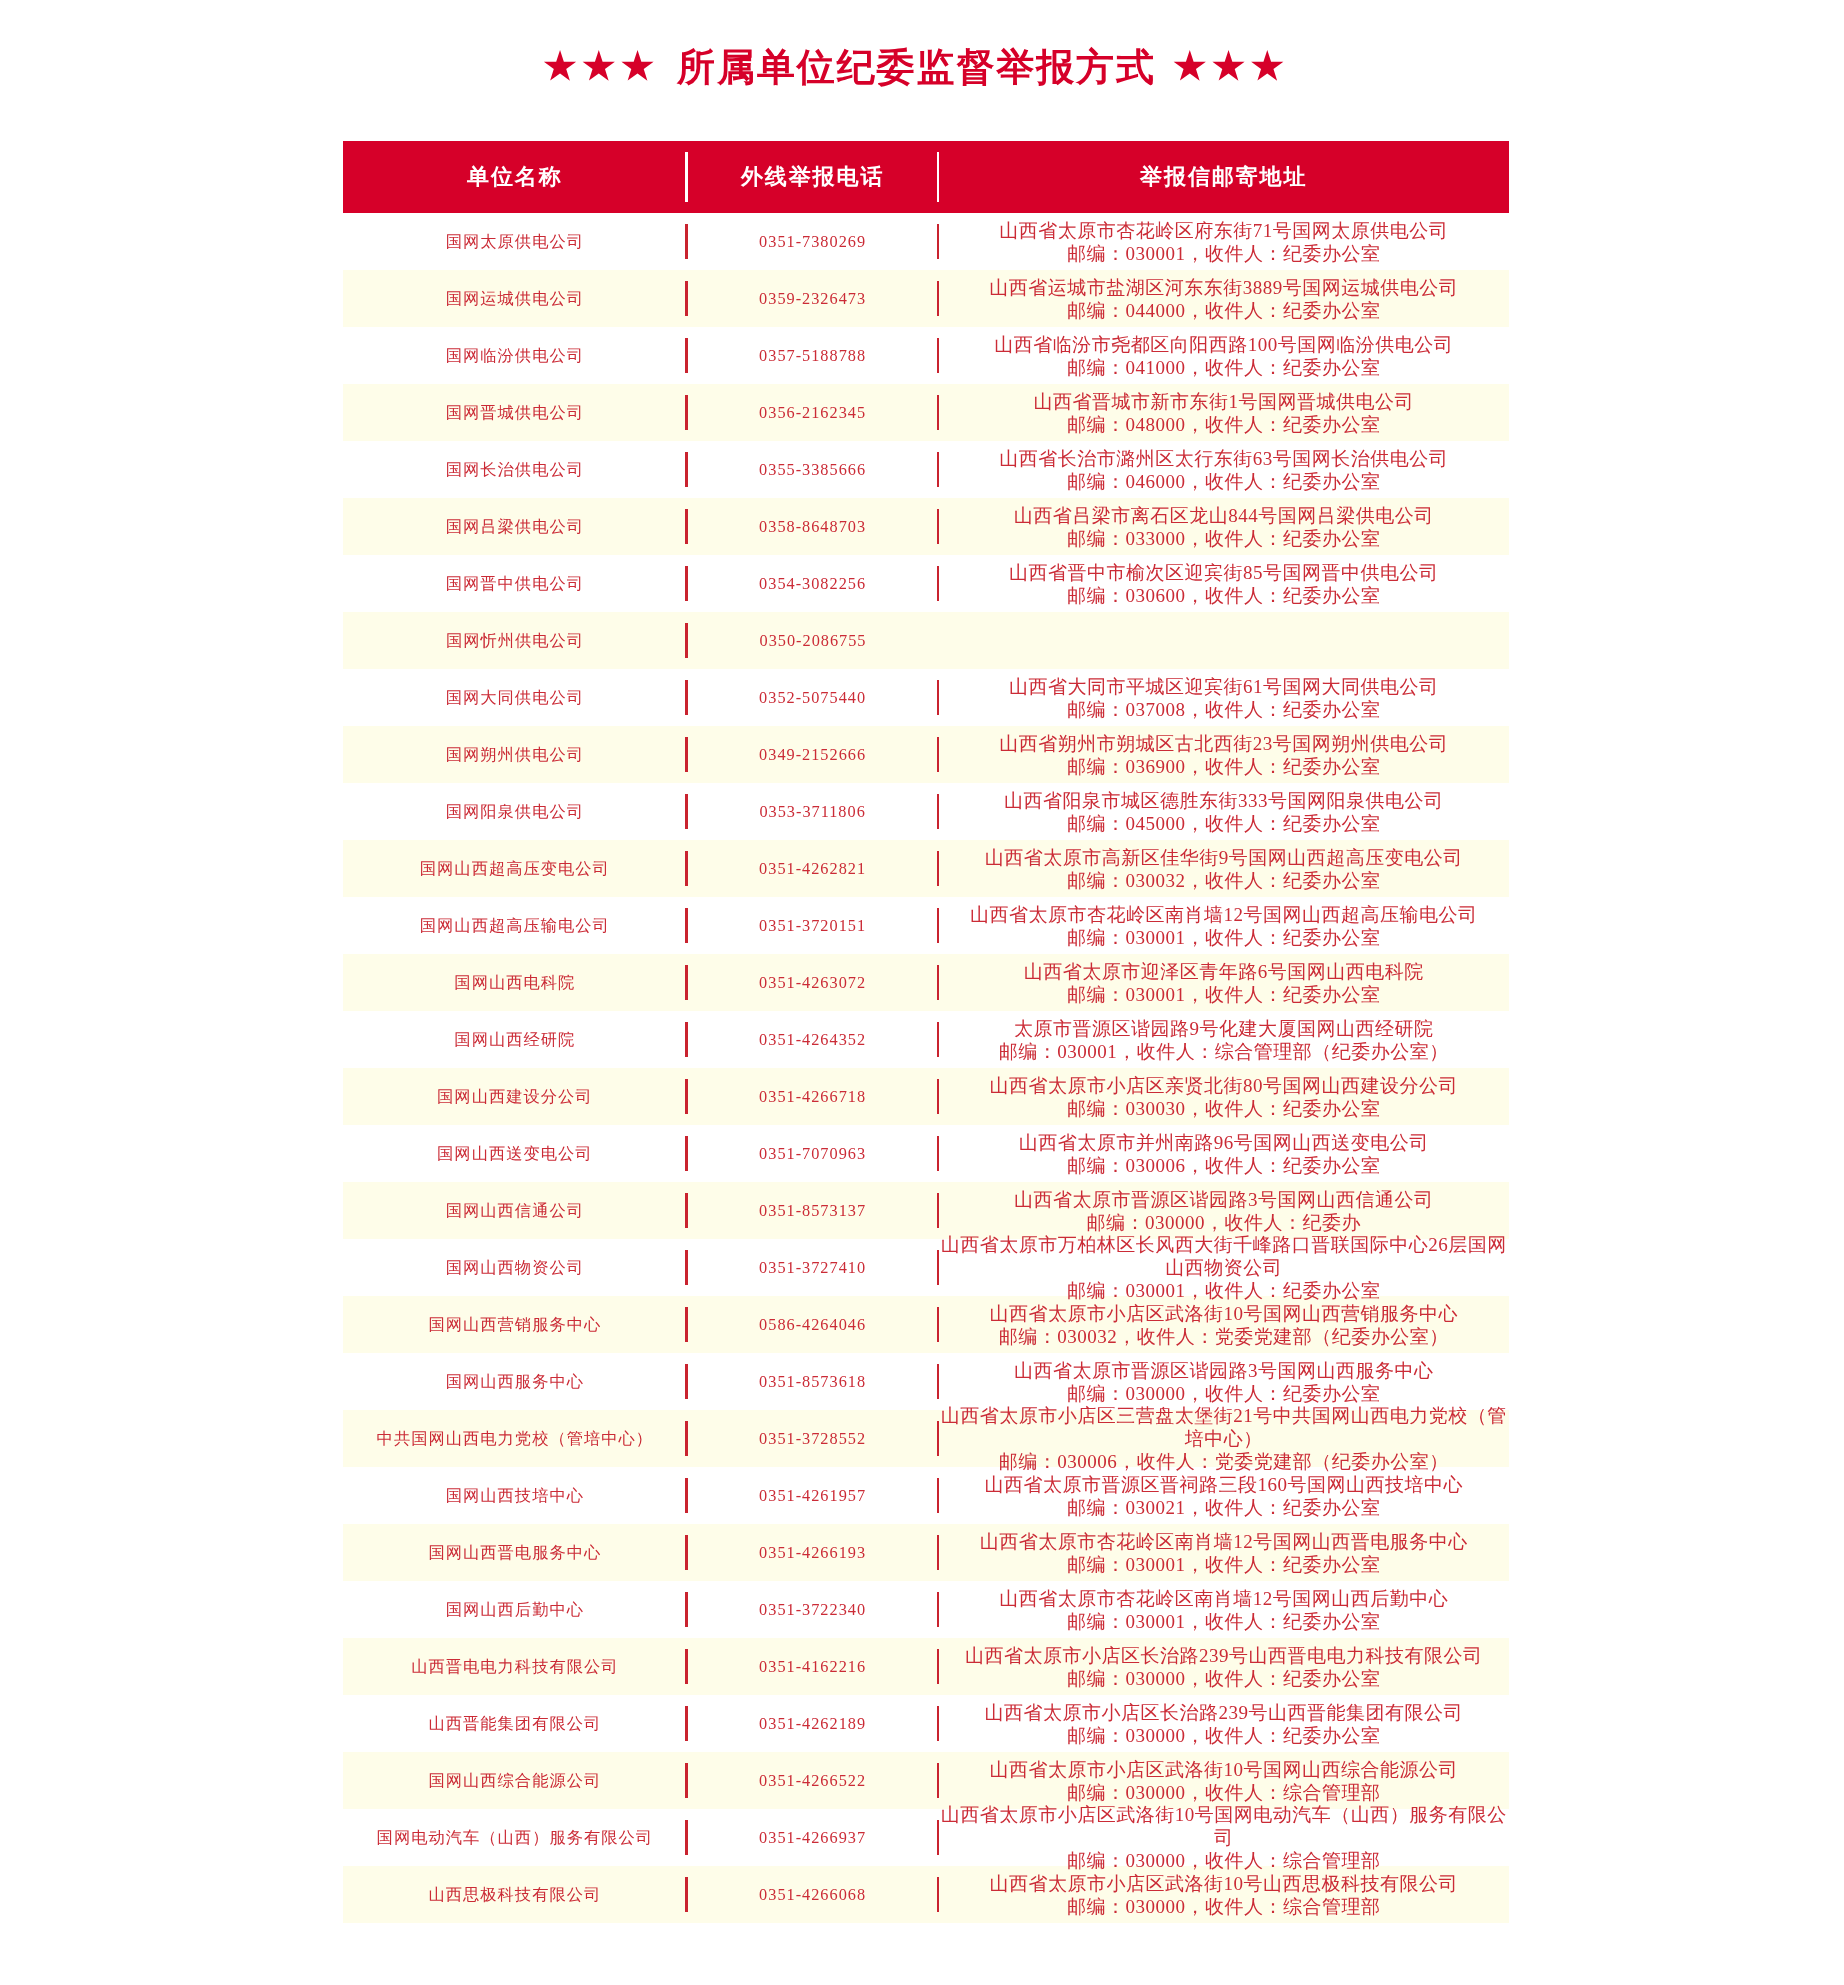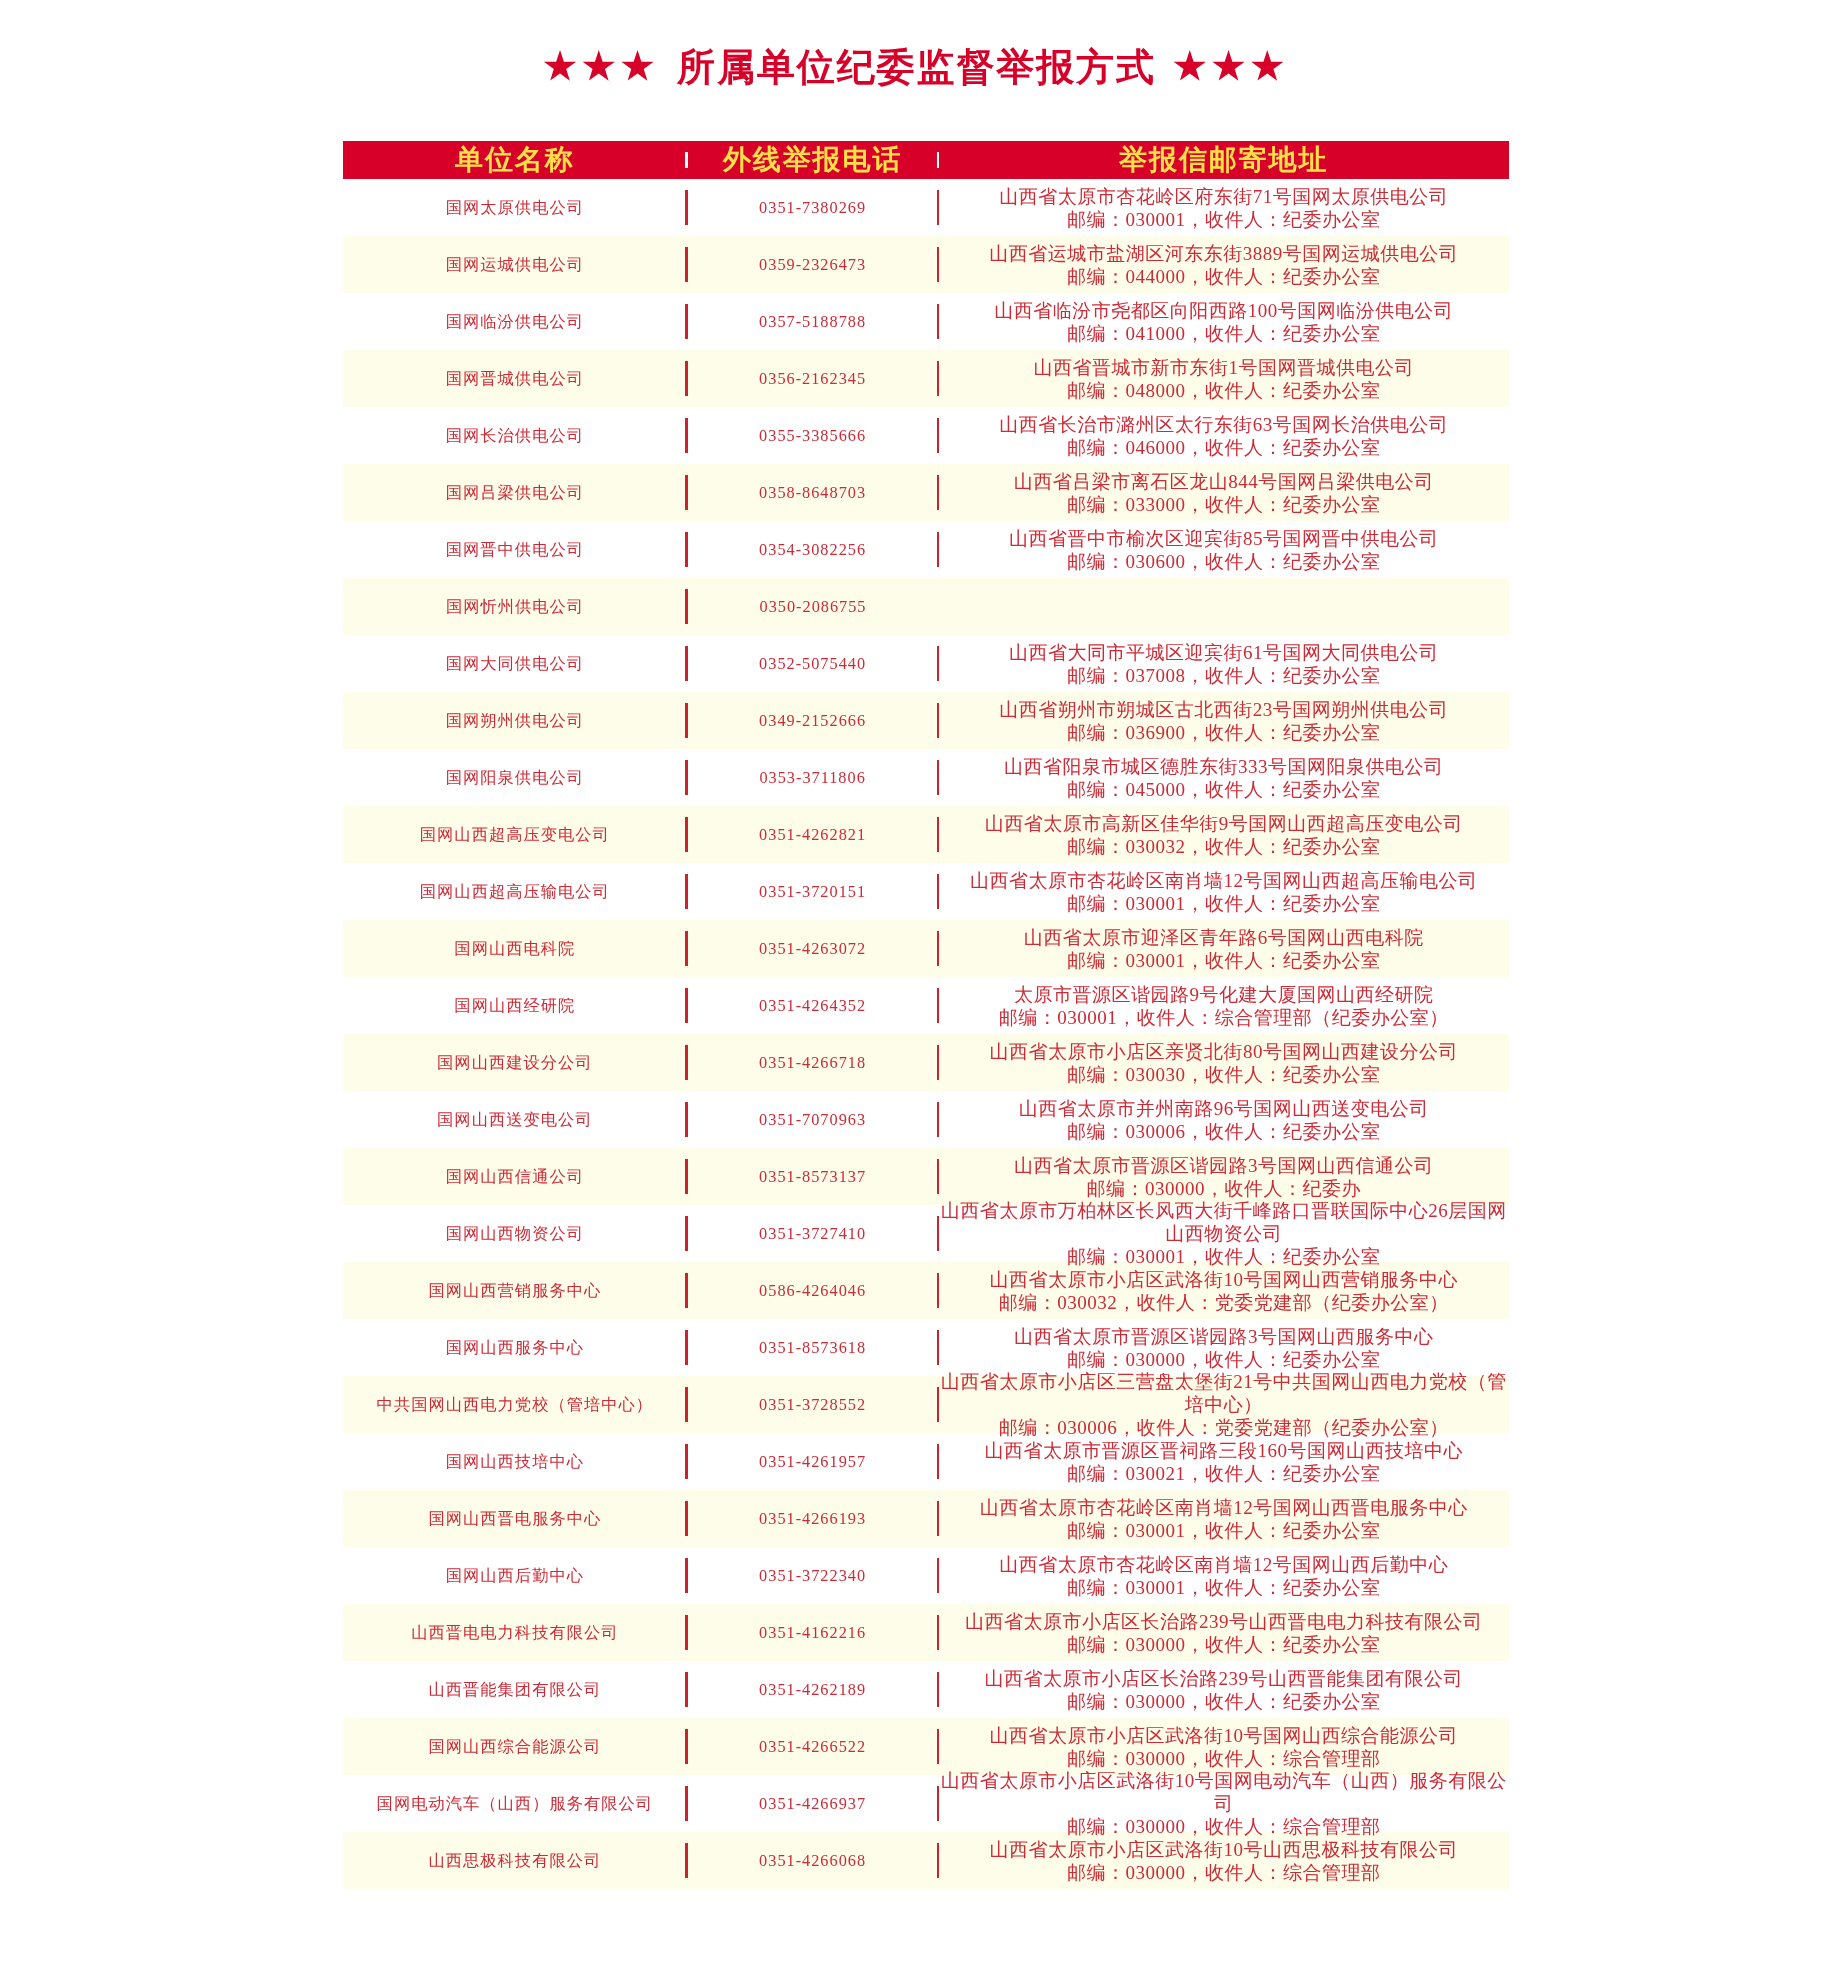--- a/index.html
+++ b/index.html
@@ -9,21 +9,21 @@
     -webkit-font-smoothing:antialiased;
   }
   .title{
     position:absolute;top:42px;left:0;width:1833px;text-align:center;
     font-size:38px;font-weight:bold;letter-spacing:1.9px;
   }
   .title .stars{font-size:33px;letter-spacing:5.8px;position:relative;top:-2.9px;}
   .title .stars.left{margin-right:17.3px;}
   .title .stars.right{margin-left:17.3px;}
   .table{position:absolute;left:343px;top:141px;width:1166px;}
-  .thead{display:flex;height:38px;color:#fde047;font-weight:bold;font-size:28px;}
+  .thead{display:flex;height:72px;color:#ffffff;font-weight:bold;font-size:22px;}
   .hcell{display:flex;align-items:center;justify-content:center;position:relative;letter-spacing:1.9px;}
   .hcell:not(:last-child)::after{
     content:"";position:absolute;right:-1px;top:10.6px;bottom:10.6px;width:2.9px;background:#ffffff;
   }
   .c1{width:344px;}
   .c2{width:252px;text-align:right;}
   .c3{width:571px;}
   .tbody .row{display:flex;height:57px;}
   .cell{display:flex;flex-direction:column;align-items:center;justify-content:center;position:relative;}
   .cell:not(:last-child)::after{

